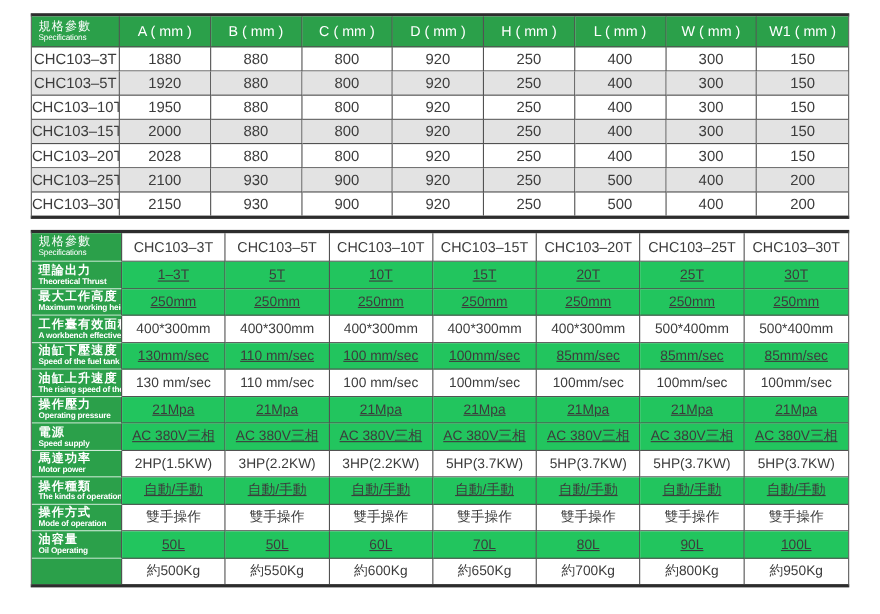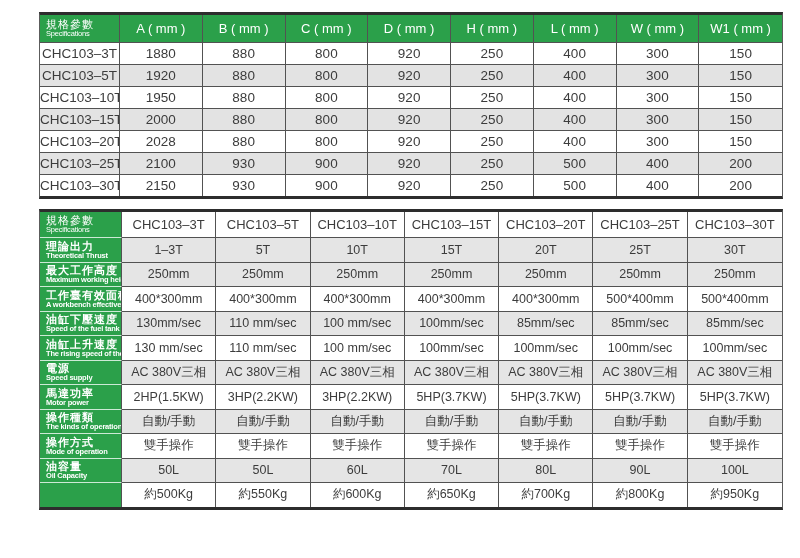--- a/index.html
+++ b/index.html
@@ -4,21 +4,21 @@
 <style>
   html,body { margin:0; padding:0; background:#ffffff; }
   .page {
     position:relative; width:800px; height:558px; background:#ffffff;
     font-family:"Liberation Sans","DejaVu Sans",sans-serif; overflow:hidden;
   }
   table {
     position:absolute; left:28px; width:744px;
     border-collapse:separate; border-spacing:0; table-layout:fixed;
     border-top:3px solid #2d2d2d; border-bottom:3px solid #2d2d2d;
-    border-left:1px solid #5c5c5c; border-right:1px solid #5c5c5c;margin-left:11px;
+    border-left:1px solid #5c5c5c; border-right:1px solid #5c5c5c;
   }
   #top-table { top:12px; }
   #bottom-table { top:209px; }
   th, td {
     padding:0; margin:0; text-align:center; vertical-align:middle;
     color:#3c3c3c; font-weight:400;
     border-right:1px solid #525252; border-bottom:1px solid #525252;
     overflow:hidden; white-space:nowrap;
   }
   tr > *:last-child { border-right:none; }
@@ -32,21 +32,21 @@
   tbody tr:last-child .light-sep { border-bottom:none; }
 
   
   #top-table thead th { height:25px; font-size:13px; font-weight:400; }
   #top-table tbody td { height:21px; font-size:13.5px; }
   #top-table tbody tr.alt td { background:#e3e3e3; }
 
   
   #bottom-table thead th { height:23px; font-size:13px; font-weight:400; }
   #bottom-table tbody td { height:21.5px; font-size:12.5px; }
-  #bottom-table tbody tr.alt td:not(.label-cell) { background:#e5e5e5; }
+  #bottom-table tbody tr.alt td:not(.label-cell) { background:#22c55e;text-decoration:underline; }
 </style>
 </head>
 <body>
 
 <div class="page">
 
   <table id="top-table">
     <colgroup>
       <col style="width:80px">
       <col>
@@ -244,20 +244,33 @@
           <td>130 mm/sec</td>
           <td>110 mm/sec</td>
           <td>100 mm/sec</td>
           <td>100mm/sec</td>
           <td>100mm/sec</td>
           <td>100mm/sec</td>
           <td>100mm/sec</td>
         </tr>
         <tr class="alt">
           <td class="green label-cell light-sep">
+            <div class="zh">操作壓力</div>
+            <div class="en">Operating pressure</div>
+          </td>
+          <td>21Mpa</td>
+          <td>21Mpa</td>
+          <td>21Mpa</td>
+          <td>21Mpa</td>
+          <td>21Mpa</td>
+          <td>21Mpa</td>
+          <td>21Mpa</td>
+        </tr>
+        <tr class="alt">
+          <td class="green label-cell light-sep">
             <div class="zh">電源</div>
             <div class="en">Speed supply</div>
           </td>
           <td>AC 380V三相</td>
           <td>AC 380V三相</td>
           <td>AC 380V三相</td>
           <td>AC 380V三相</td>
           <td>AC 380V三相</td>
           <td>AC 380V三相</td>
           <td>AC 380V三相</td>
@@ -297,21 +310,21 @@
           <td>雙手操作</td>
           <td>雙手操作</td>
           <td>雙手操作</td>
           <td>雙手操作</td>
           <td>雙手操作</td>
           <td>雙手操作</td>
         </tr>
         <tr class="alt">
           <td class="green label-cell light-sep">
             <div class="zh">油容量</div>
-            <div class="en">Oil Capacity</div>
+            <div class="en">Oil Operating</div>
           </td>
           <td>50L</td>
           <td>50L</td>
           <td>60L</td>
           <td>70L</td>
           <td>80L</td>
           <td>90L</td>
           <td>100L</td>
         </tr>
         <tr>

